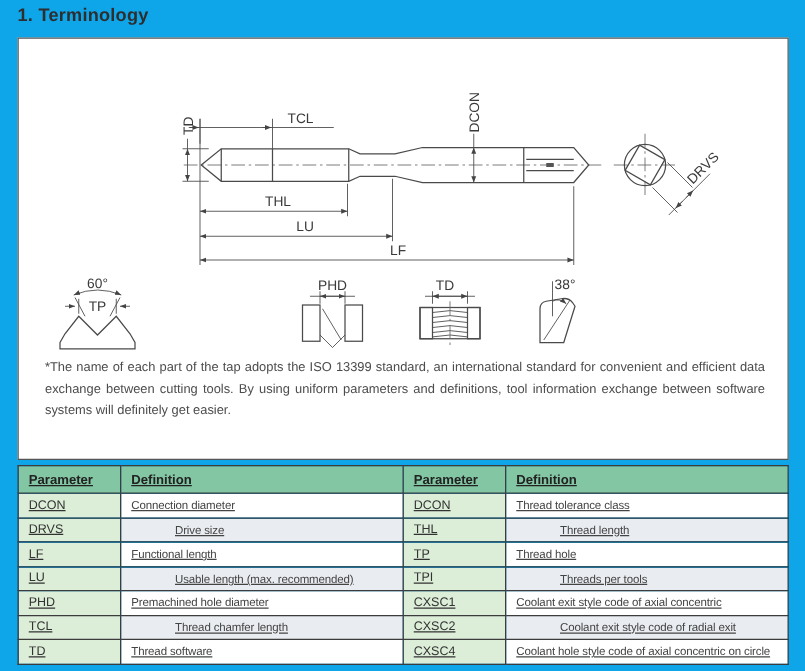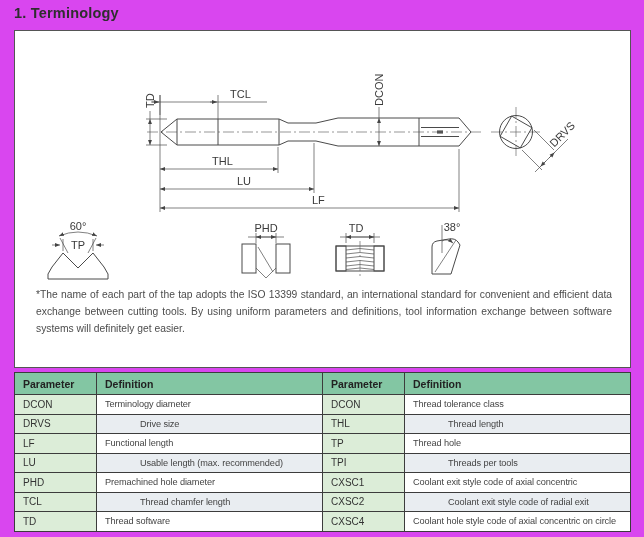--- a/index.html
+++ b/index.html
@@ -1,30 +1,30 @@
 <!DOCTYPE html>
 <html><head>
 <meta charset="utf-8">
 <style>
   html,body{margin:0;padding:0;background:#ffffff;}
-  #stage{position:relative;width:644px;height:537px;background:#d946ef;
+  #stage{position:relative;width:644px;height:537px;background:#0ea5e9;
          font-family:"Liberation Sans", sans-serif;color:#303030;overflow:hidden;}
   .title{position:absolute;left:14px;top:5px;font-size:14.5px;font-weight:bold;
          letter-spacing:.2px;color:#2e2e2e;}
   .figure-box{position:absolute;left:14px;top:30px;width:615px;height:336px;
               border:1px solid #555;background:#fff;}
   .diagram{position:absolute;left:0;top:0;}
   .note{position:absolute;left:21px;top:255px;width:576px;font-size:10.3px;
         line-height:17px;color:#4c4c4c;text-align:justify;}
   table.terms{position:absolute;left:14px;top:372px;width:617px;border-collapse:collapse;
               table-layout:fixed;}
   table.terms col.c-param{width:82px;}
   table.terms col.c-def{width:226px;}
   table.terms th, table.terms td{border:1px solid #3c3c3c;padding:0 0 0 8px;
-              text-align:left;vertical-align:middle;overflow:hidden;white-space:nowrap;}
+              text-align:left;vertical-align:middle;overflow:hidden;white-space:nowrap;text-decoration:underline;}
   table.terms th{height:21px;background:#83c6a3;font-size:10.5px;font-weight:bold;color:#222;}
   table.terms td{height:18.5px;}
   td.param{background:#dcedd8;font-size:10px;color:#333;}
   td.def{background:#ffffff;font-size:9.2px;color:#444;letter-spacing:-0.1px;}
   tr.alt td.def{background:#e9edf1;padding-left:43px;}
   
   .ln{stroke:#4a4a4a;stroke-width:1;fill:none;}
   .thin{stroke:#4a4a4a;stroke-width:.7;fill:none;}
   .cl{stroke:#6a6a6a;stroke-width:.7;fill:none;stroke-dasharray:11 3 2 3;}
   .lbl{font-size:11px;fill:#3a3a3a;}
@@ -165,21 +165,21 @@
     </colgroup>
     <tbody>
         <tr>
       <th>Parameter</th>
       <th>Definition</th>
       <th>Parameter</th>
       <th>Definition</th>
     </tr>
     <tr>
       <td class="param">DCON</td>
-      <td class="def">Terminology diameter</td>
+      <td class="def">Connection diameter</td>
       <td class="param">DCON</td>
       <td class="def">Thread tolerance class</td>
     </tr>
     <tr class="alt">
       <td class="param">DRVS</td>
       <td class="def">Drive size</td>
       <td class="param">THL</td>
       <td class="def">Thread length</td>
     </tr>
     <tr>

